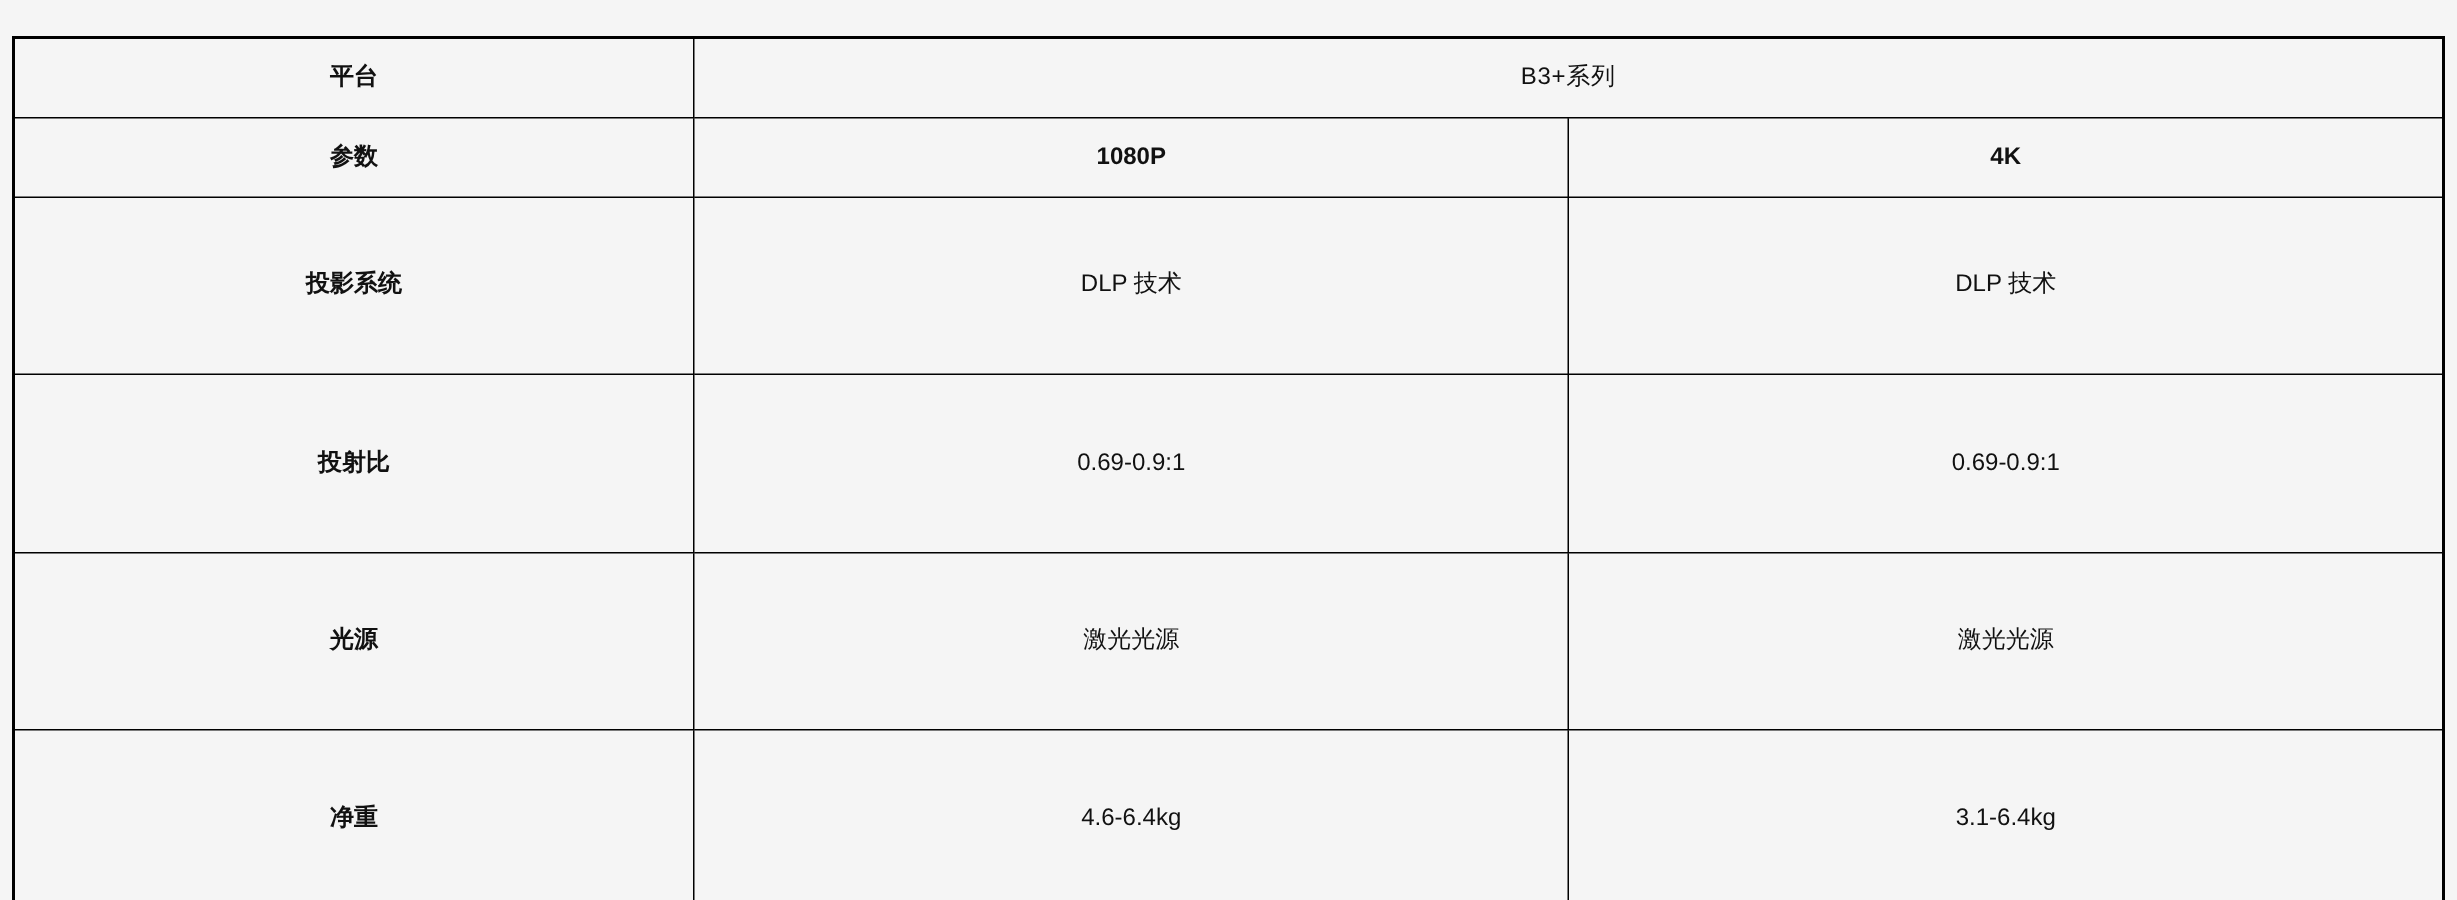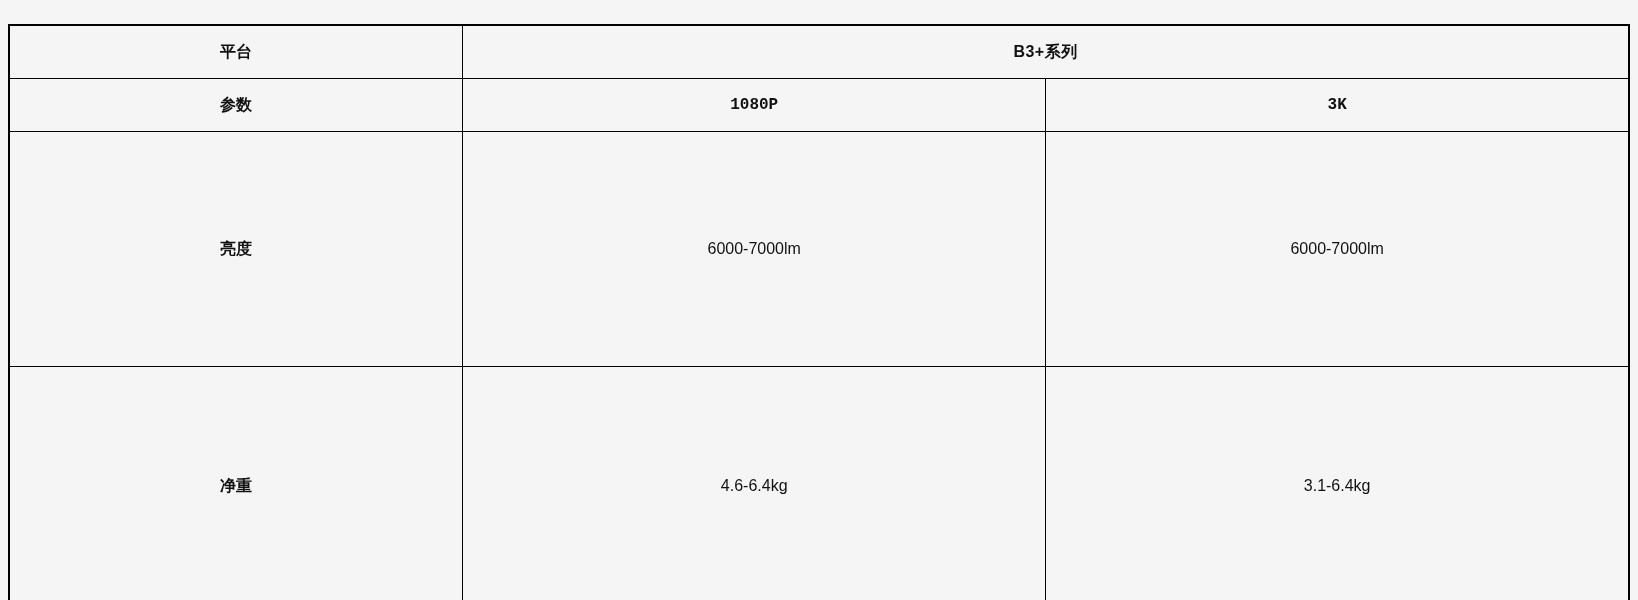--- a/index.html
+++ b/index.html
@@ -32,28 +32,27 @@
     text-align: center;
     vertical-align: middle;
     padding: 2px 10px;
     font-size: 16px;
     line-height: 1.3;
     color: #111111;
   }
   tr.header-row-1 td, tr.header-row-2 td { height: 48px; }
   td.row-label { font-weight: 700; }
   td.series-header {
-    font-weight: 700;
+    font-weight: 400;
     font-size: 21px;
     letter-spacing: 0.5px;
   }
   td.variant-header {
     font-weight: 600;
     font-size: 19px;
-    font-family: Liberation Mono, monospace;
   }
   td.spec-value { font-weight: 400; }
 </style>
 </head>
 <body>
 
 <div class="page">
   <table class="spec-table">
     <colgroup>
       <col style="width:28%">
@@ -61,26 +60,36 @@
       <col style="width:36%">
     </colgroup>
     <tbody>
       <tr class="header-row-1">
         <td class="row-label">平台</td>
         <td class="series-header" colspan="2">B3+系列</td>
       </tr>
       <tr class="header-row-2">
         <td class="row-label">参数</td>
         <td class="variant-header">1080P</td>
-        <td class="variant-header">3K</td>
+        <td class="variant-header">4K</td>
       </tr>
       <tr>
-        <td class="row-label">亮度</td>
-        <td class="spec-value">6000-7000lm</td>
-        <td class="spec-value">6000-7000lm</td>
+        <td class="row-label">投影系统</td>
+        <td class="spec-value">DLP 技术</td>
+        <td class="spec-value">DLP 技术</td>
+      </tr>
+      <tr>
+        <td class="row-label">投射比</td>
+        <td class="spec-value">0.69-0.9:1</td>
+        <td class="spec-value">0.69-0.9:1</td>
+      </tr>
+      <tr>
+        <td class="row-label">光源</td>
+        <td class="spec-value">激光光源</td>
+        <td class="spec-value">激光光源</td>
       </tr>
       <tr>
         <td class="row-label">净重</td>
         <td class="spec-value">4.6-6.4kg</td>
         <td class="spec-value">3.1-6.4kg</td>
       </tr>
     </tbody>
   </table>
 </div>
 

